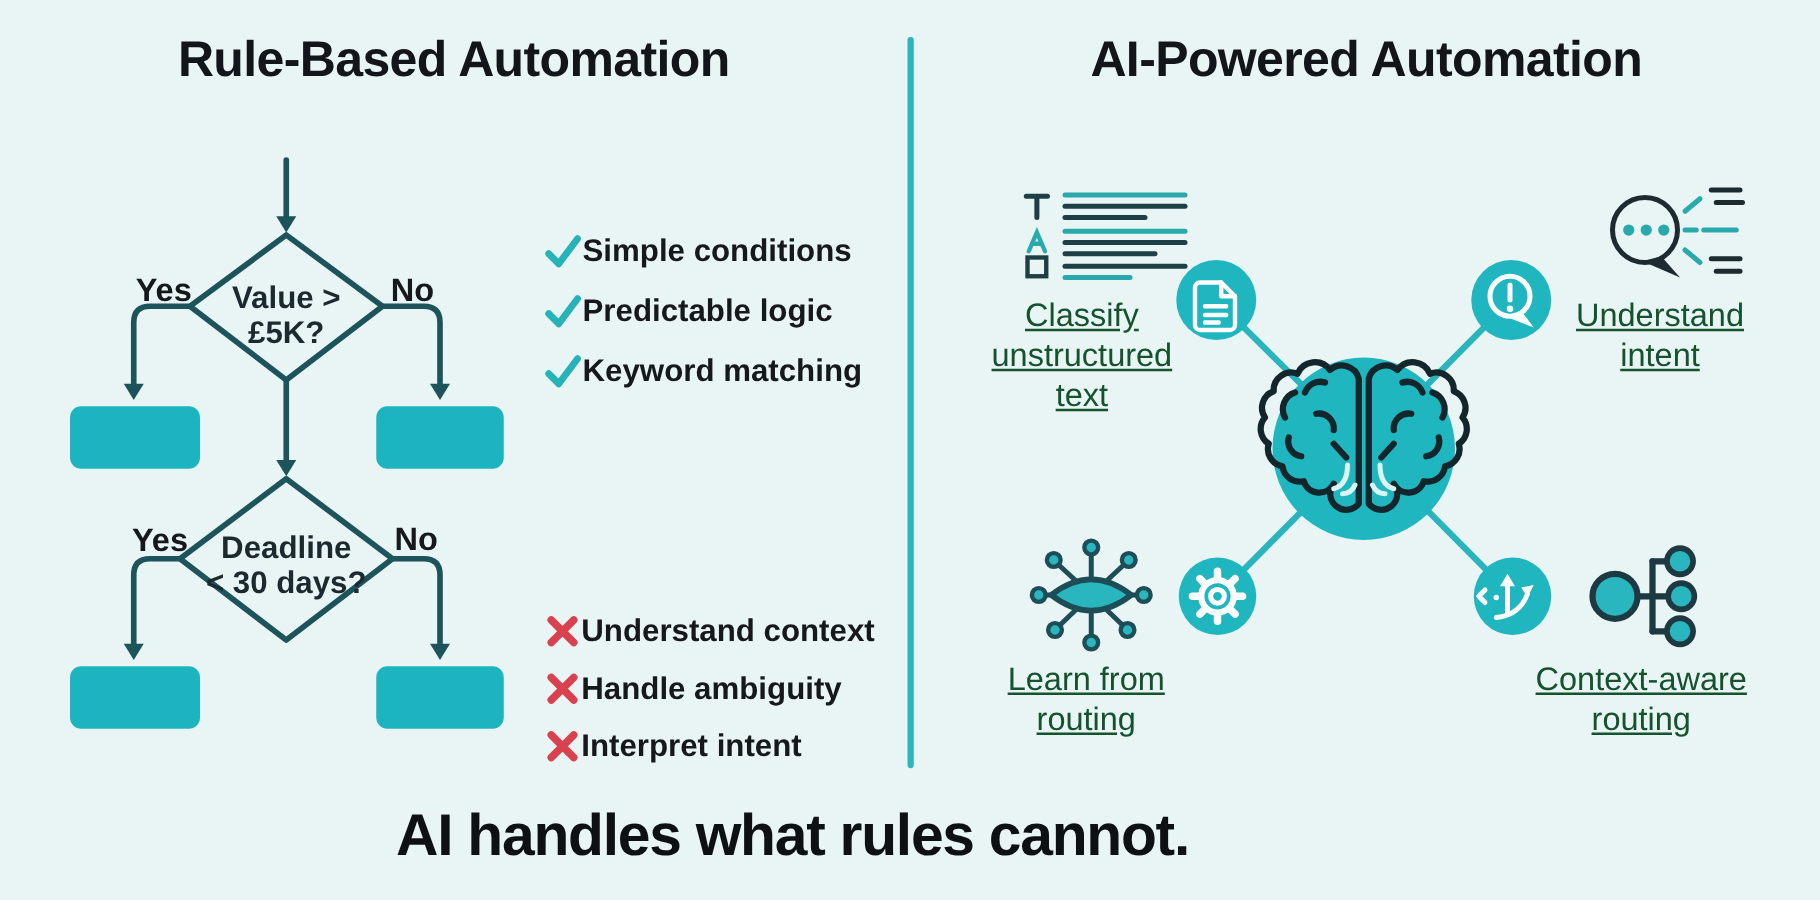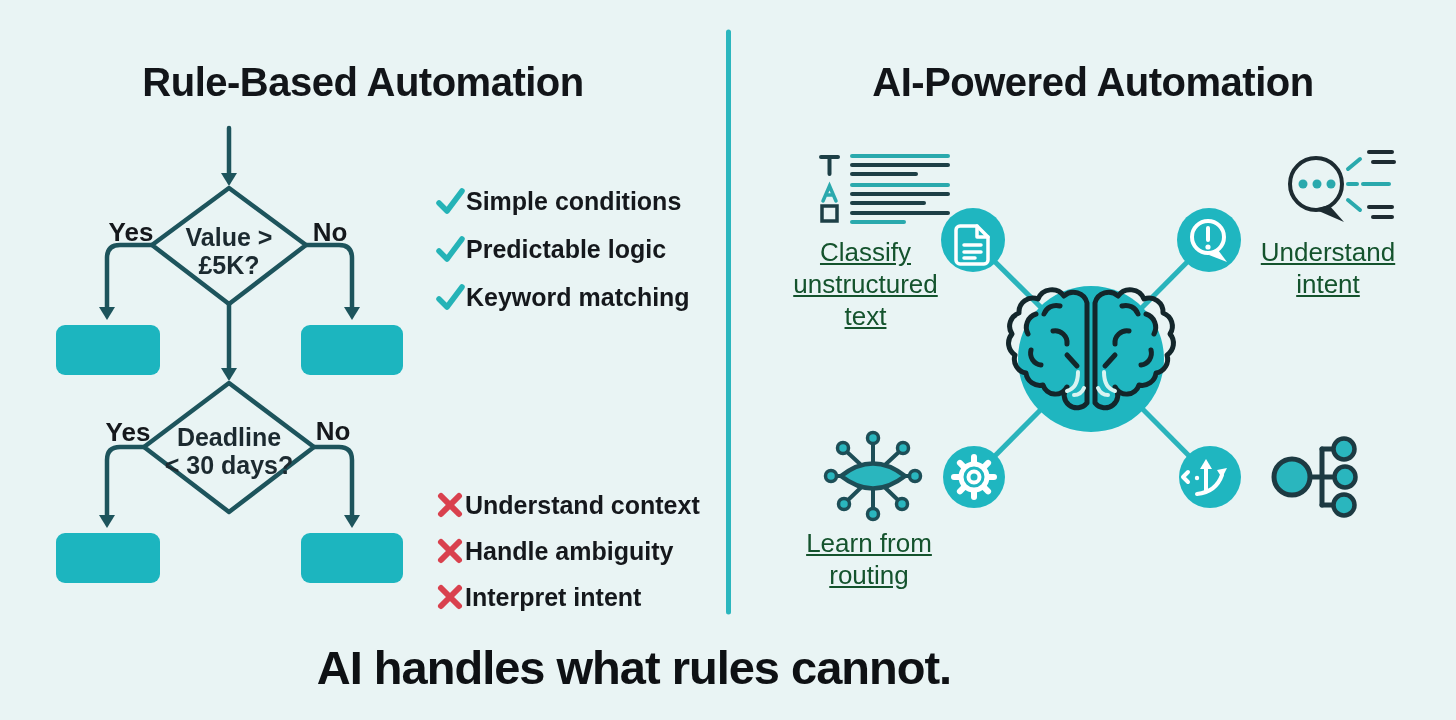--- a/index.html
+++ b/index.html
@@ -3,21 +3,21 @@
 <meta charset="utf-8">
 <style>
   html,body { margin:0; padding:0; background:#cfdede; }
   .canvas {
     position:relative; width:1456px; height:720px; margin:0 auto;
     background:#e9f4f4; overflow:hidden;
     font-family:"Liberation Sans", sans-serif; color:#15181c;
   }
   .bg-svg { position:absolute; left:0; top:0; width:1456px; height:720px; }
   .panel-title {
-    position:absolute; top:60px; font-size:40px; font-weight:800;
+    position:absolute; top:26px; font-size:40px; font-weight:800;
     letter-spacing:-0.5px; text-align:center; color:#121519;
   }
   .panel-title.left  { left:0;   width:726px; }
   .panel-title.right { left:730px; width:726px; }
   .svg-label { font:600 26px "Liberation Sans", sans-serif; fill:#15181c; text-anchor:middle; }
   .svg-decision { font:600 25px "Liberation Sans", sans-serif; fill:#1c2a30; text-anchor:middle; }
   .list { position:absolute; left:435px; }
   .list.capabilities { top:184px; }
   .list.limitations  { top:448px;margin-top:40px; }
   .list-row { display:flex; align-items:center; height:34px; margin-bottom:14px; }
@@ -276,15 +276,16 @@
       <svg width="30" height="30" viewBox="0 0 30 30">
           <path d="M6 6 L24 24 M24 6 L6 24" stroke="#d9414e" stroke-width="6" stroke-linecap="round"></path>
         </svg>
       <span>Interpret intent</span>
     </div>
   </div>
 
   <div class="node-label classify">Classify unstructured text</div>
   <div class="node-label understand">Understand intent</div>
   <div class="node-label learn">Learn from routing</div>
+  <div class="node-label context">Context-aware routing</div>
 
   <div class="tagline">AI handles what rules cannot.</div>
 </div>
 
 </body></html>

